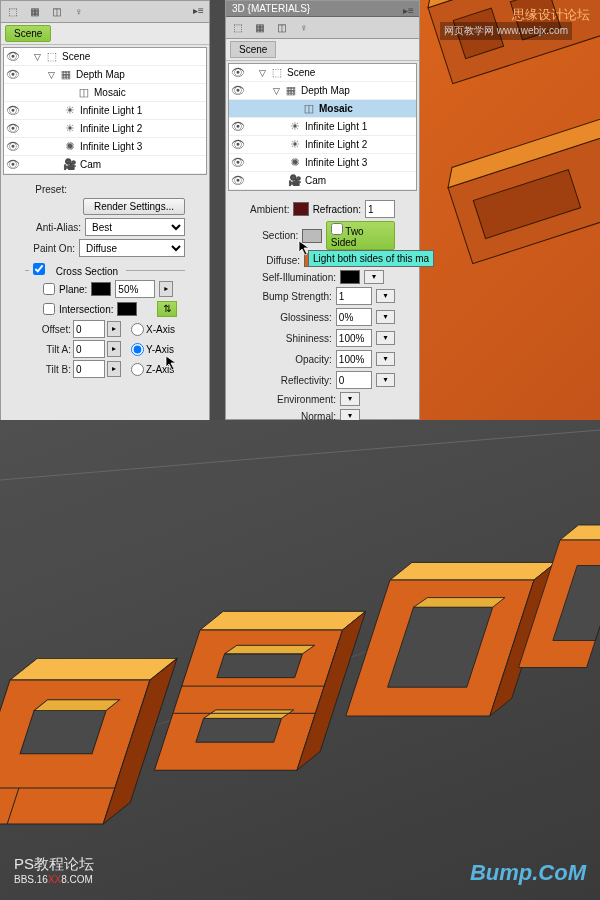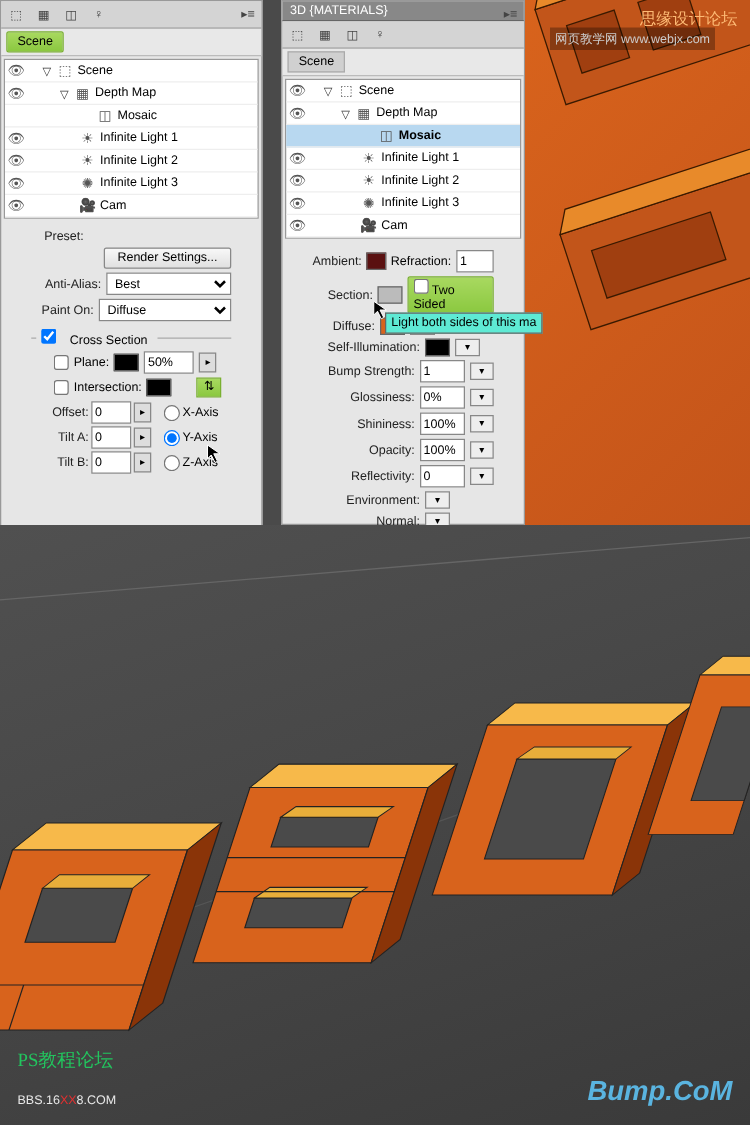--- a/index.html
+++ b/index.html
@@ -373,17 +373,17 @@
     <g transform="translate(560,120) skewX(-18) scale(0.85,0.75)">
       <polygon points="0,0 80,0 96,-20 16,-20" fill="#f7b94a" stroke="#222"></polygon>
       <rect x="0" y="0" width="80" height="170" fill="#d8631c" stroke="#222"></rect>
       <rect x="30" y="34" width="50" height="100" fill="#4a4a4a" stroke="#222"></rect>
     </g>
   </svg>
 </div>
 
 <div class="wm" style="right:10px;top:6px;color:#fdba74;font-size:13px">思缘设计论坛</div>
 <div class="wm" style="right:28px;top:22px;color:#ccc;font-size:10px;background:rgba(0,0,0,0.3);padding:2px 4px">网页教学网 www.webjx.com</div>
-<div class="wm" style="left:14px;bottom:42px;color:#22c55e;font-size:15px;font-family:Liberation Serif, serif">PS教程论坛</div>
+<div class="wm" style="left:14px;bottom:26px;color:#e5e5e5;font-size:15px;font-family:Liberation Sans, sans-serif">PS教程论坛</div>
 <div class="wm" style="left:14px;bottom:14px;color:#e8e8e8;font-size:14px;font-family:Arial">
   <span>BBS.16</span><span style="color:#e03030">XX</span><span>8.COM</span>
 </div>
 <div class="wm" style="right:14px;bottom:14px;color:#5ab4e0;font-size:22px;font-style:italic;font-weight:bold;font-family:Arial">Bump.CoM</div>
 
 </body></html>

